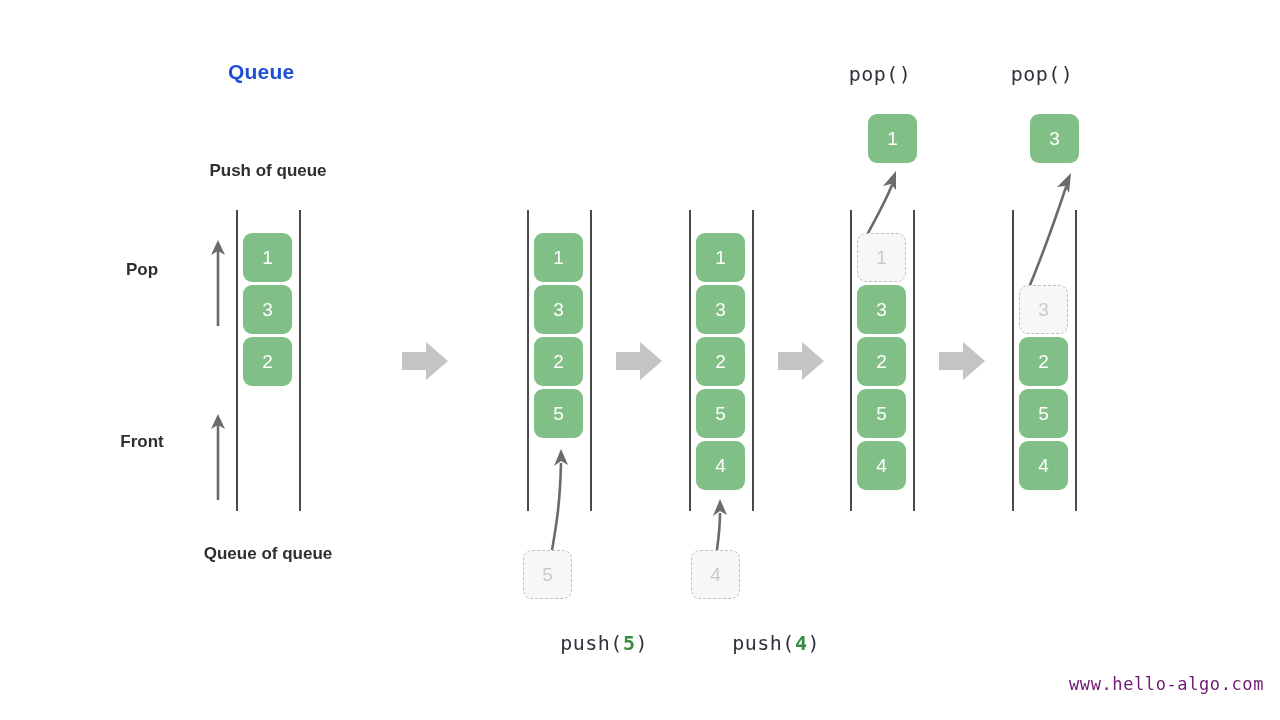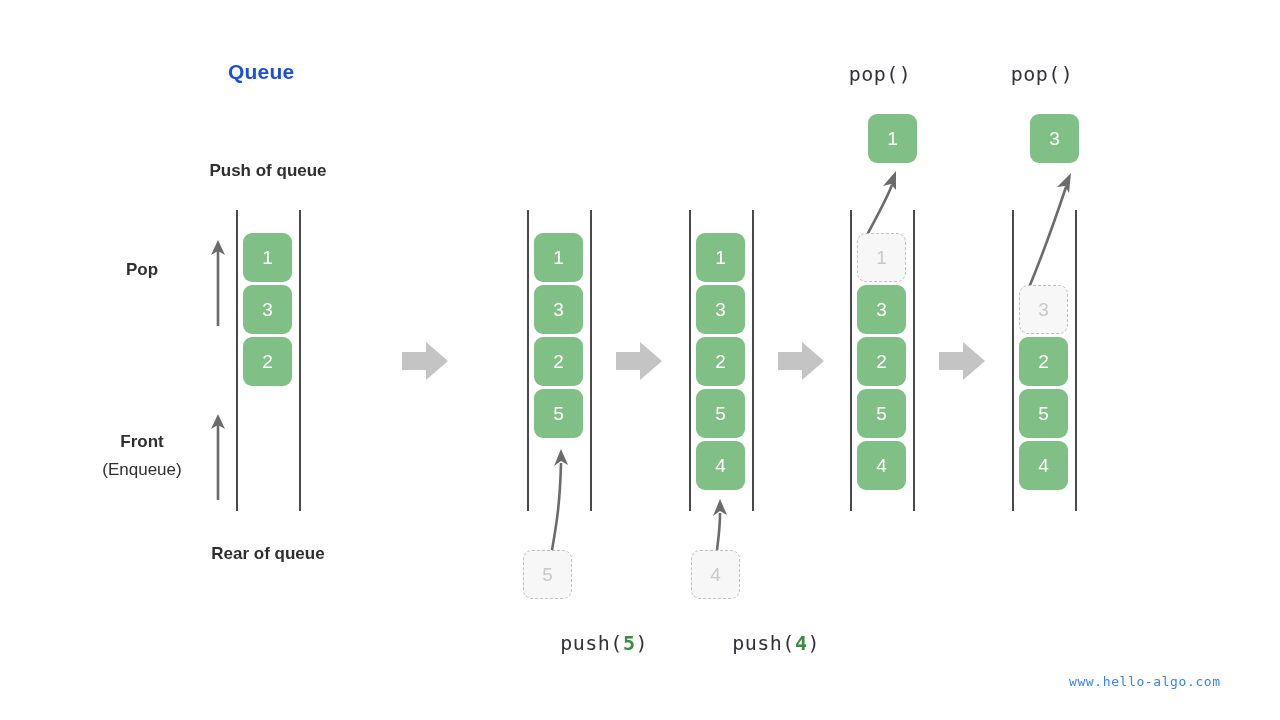--- a/index.html
+++ b/index.html
@@ -94,46 +94,45 @@
   }
   .box.ghost {
     background: #f7f7f7;
     color: #c9c9c9;
     border: 1.6px dashed #bfbfbf;
   }
 
   
   .watermark {
     font-family: "DejaVu Sans Mono", "Liberation Mono", monospace;
-    font-size: 13px;
-    color: #3b82f6;
+    font-size: 17px;
+    color: #701a75;
     letter-spacing: 0.6px;
     white-space: nowrap;
   }
 
   svg { overflow: visible; display: block; }
 </style>
 </head>
 <body>
 
 <div id="stage">
 
   <div class="abs title" style="left:228px; top:60px;">Queue</div>
 
   <div class="abs hdr-label" style="left:168px; top:161px; width:200px;">Push of queue</div>
 
-  <div class="abs hdr-label" style="left:168px; top:544px; width:200px;">Rear of queue</div>
+  <div class="abs hdr-label" style="left:168px; top:544px; width:200px;">Queue of queue</div>
 
   <div class="abs side-label" style="left:42px; top:256px; width:200px;">
     <span class="strong">Pop</span>
   </div>
 
   <div class="abs side-label" style="left:42px; top:428px; width:200px;">
     <span class="strong">Front</span>
-    <span class="paren">(Enqueue)</span>
   </div>
 
   <svg class="abs" style="left:206px; top:238px;" width="24" height="90">
     <line x1="12" y1="88" x2="12" y2="12" stroke="#6b6b6b" stroke-width="2.6"></line>
     <path d="M12 2 L19 17 L12 13 L5 17 Z" fill="#6b6b6b"></path>
   </svg>
   <svg class="abs" style="left:206px; top:412px;" width="24" height="90">
     <line x1="12" y1="88" x2="12" y2="12" stroke="#6b6b6b" stroke-width="2.6"></line>
     <path d="M12 2 L19 17 L12 13 L5 17 Z" fill="#6b6b6b"></path>
   </svg>

